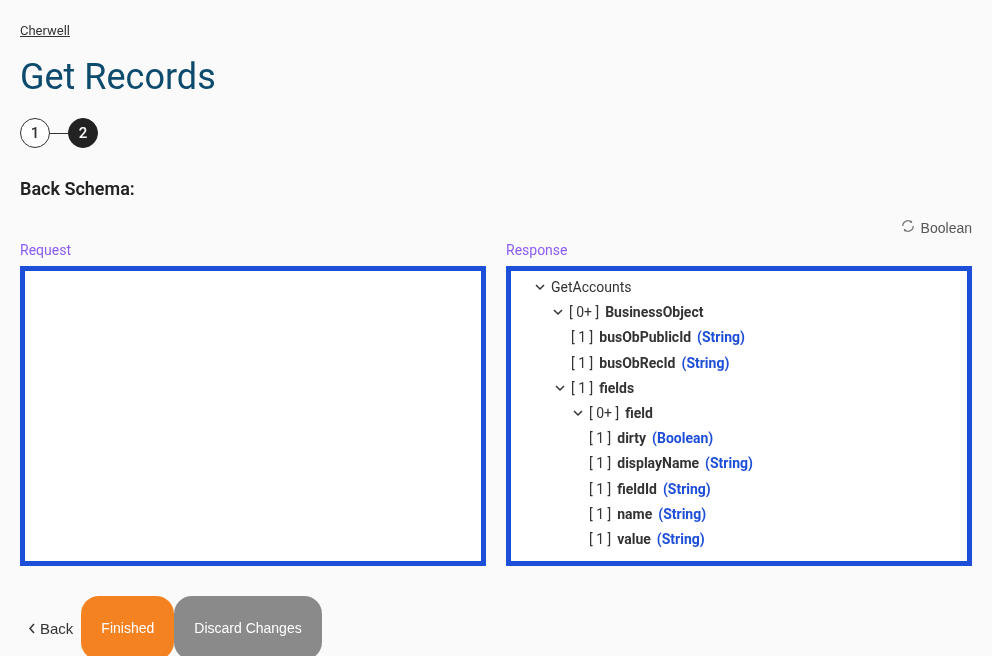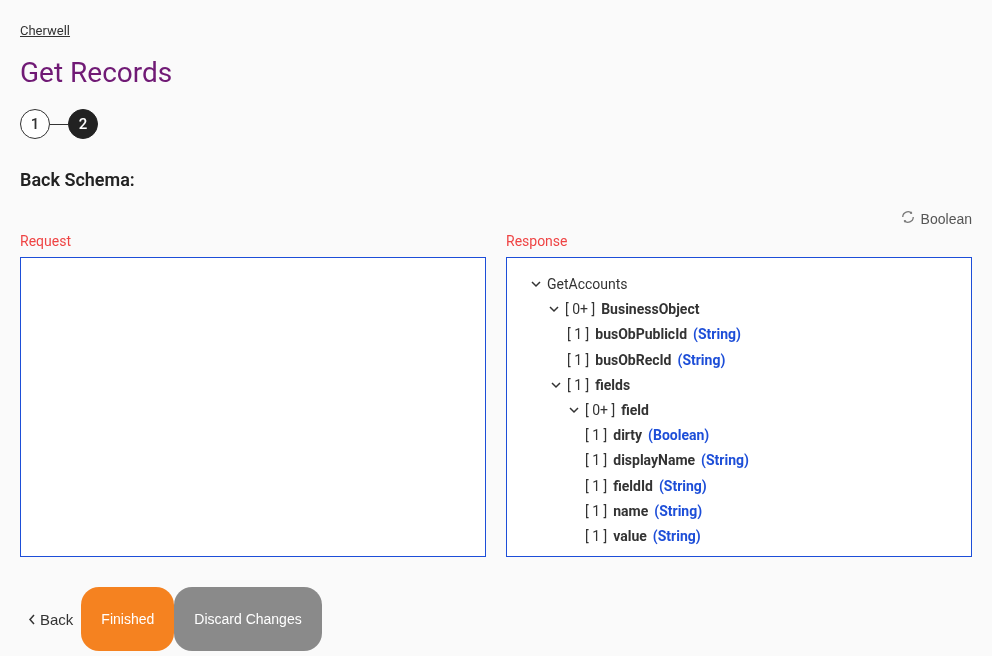--- a/index.html
+++ b/index.html
@@ -16,23 +16,23 @@
       color: #333;
     }
     .breadcrumb {
       font-size: 13px;
       color: #333;
       text-decoration: underline;
       margin-bottom: 18px;
       display: inline-block;
     }
     .page-title {
-      font-size: 28px;
+      font-size: 36px;
       font-weight: 400;
-      color: #701a75;
+      color: #0c4a6e;
       margin-bottom: 20px;
     }
     .stepper {
       display: flex;
       align-items: center;
       margin-bottom: 30px;
     }
     .step {
       width: 30px;
       height: 30px;
@@ -86,28 +86,28 @@
     }
     .panels {
       display: flex;
       gap: 20px;
     }
     .panel-col {
       flex: 1;
     }
     .panel-label {
       font-size: 14px;
-      color: #ef4444;
+      color: #8b5cf6;
       margin-bottom: 8px;
     }
     .panel {
       background: #fff;
-      border: 1px solid #1d4ed8;
+      border: 5px solid #1d4ed8;
       height: 300px;
-      padding: 14px 12px;
+      padding: 4px 12px;
       overflow: auto;
     }
     .tree {
       font-size: 14px;
       line-height: 1.8;
       color: #333;
     }
     .tree-row {
       display: flex;
       align-items: center;

